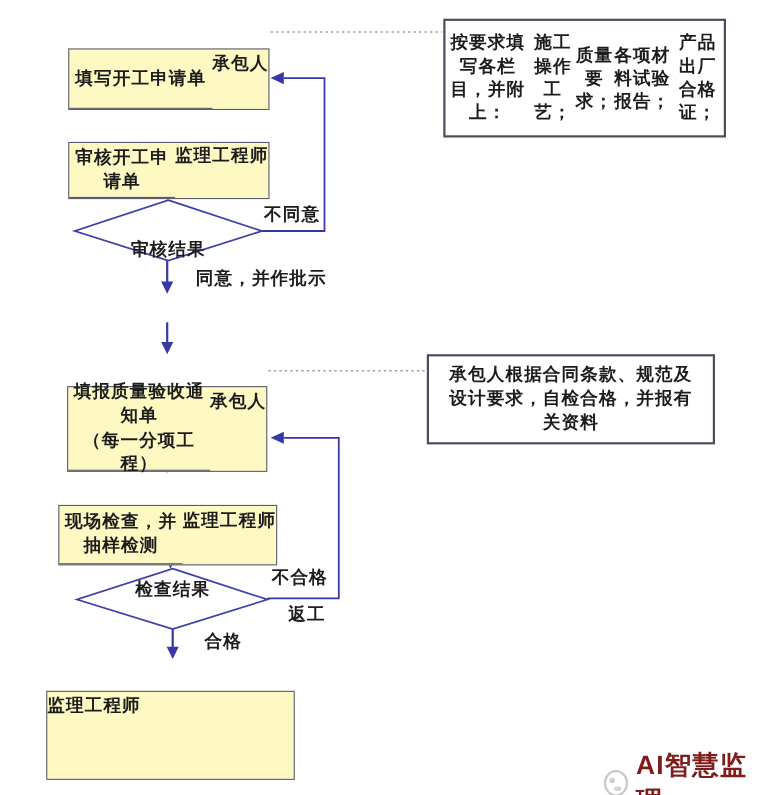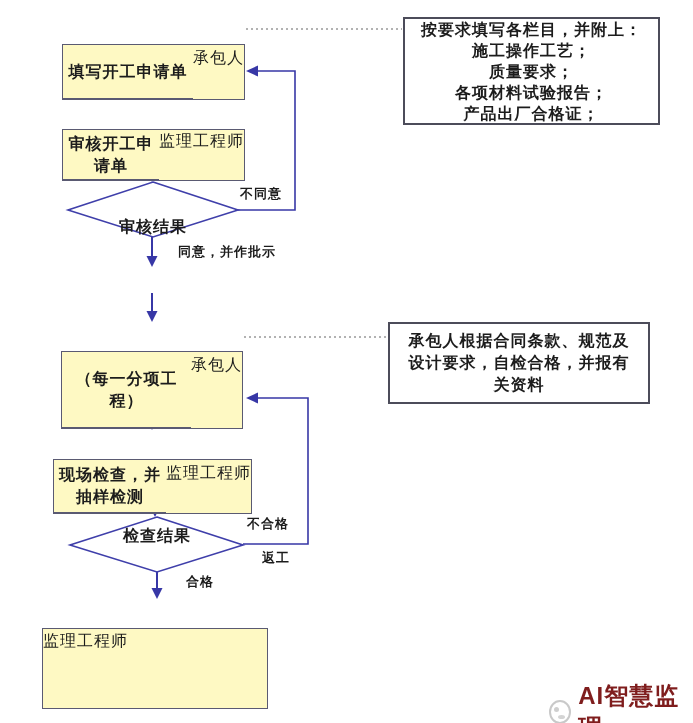--- a/index.html
+++ b/index.html
@@ -13,32 +13,32 @@
     position:absolute;background:#fef9c3;border:1px solid #5a5a72;
     display:flex;flex-direction:row;z-index:2;box-sizing:border-box;margin-top:29px;
   }
   .pbox .r1{
     flex:1;border-bottom:1px solid #5a5a72;display:flex;flex-direction:column;
     align-items:center;justify-content:center;text-align:center;
     font-size:16px;font-weight:bold;line-height:1.35;letter-spacing:1px;
   }
   .pbox .r2{
     display:flex;align-items:center;justify-content:center;text-align:center;
-    font-size:16px;font-weight:normal;letter-spacing:1px;
+    font-size:16px;font-weight:bold;letter-spacing:1px;
   }
   .pbox.single{justify-content:center;}
   .pbox.single .r1{border-bottom:none;}
   .note{
     position:absolute;background:#ffffff;border:2px solid #4c4c5a;z-index:2;
-    display:flex;flex-direction:column;align-items:center;justify-content:center;
+    display:flex;align-items:center;justify-content:center;
     font-size:16px;font-weight:bold;text-align:center;line-height:21px;
     box-sizing:border-box;letter-spacing:1px;
   }
   .flabel{
-    position:absolute;z-index:3;font-size:13px;font-weight:bold;
+    position:absolute;z-index:3;font-size:16px;font-weight:bold;
     letter-spacing:1px;white-space:nowrap;font-family:Liberation Mono, monospace;
   }
   .dlabel{
     position:absolute;z-index:3;font-size:16px;font-weight:bold;
     letter-spacing:1px;white-space:nowrap;transform:translate(-50%,-50%);margin-top:16px;
   }
   #watermark{
     position:absolute;left:549px;top:680px;z-index:3;display:flex;
     align-items:center;gap:7px;color:#b8b8b8;
   }
@@ -105,20 +105,21 @@
     <div class="r2" style="height:23px">监理工程师</div>
   </div>
 
   <div class="dlabel" style="left:153px;top:211px">审核结果</div>
   <div class="flabel" style="left:240px;top:185px">不同意</div>
   <div class="flabel" style="left:178px;top:243px">同意，并作批示</div>
 
 
   <div class="pbox" style="left:61px;top:322px;width:182px;height:78px">
     <div class="r1">
+      <div>填报质量验收通知单</div>
       <div>（每一分项工程）</div>
     </div>
     <div class="r2" style="height:27px">承包人</div>
   </div>
 
   <div class="pbox" style="left:53px;top:430px;width:199px;height:55px">
     <div class="r1">现场检查，并抽样检测</div>
     <div class="r2" style="height:26px">监理工程师</div>
   </div>
 

